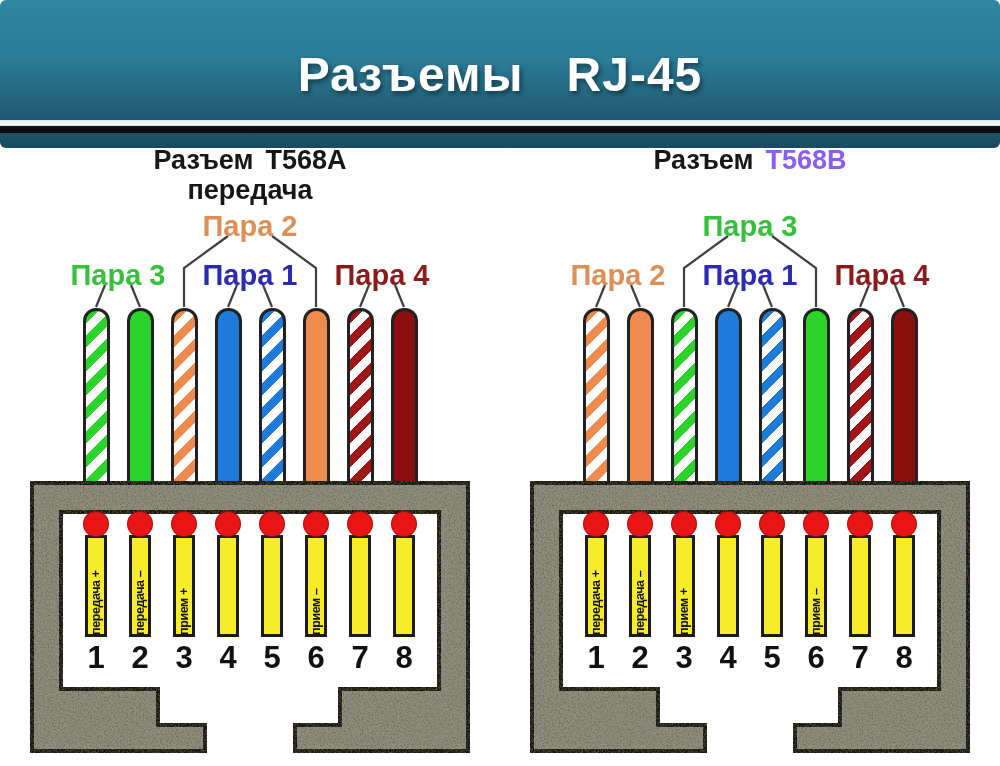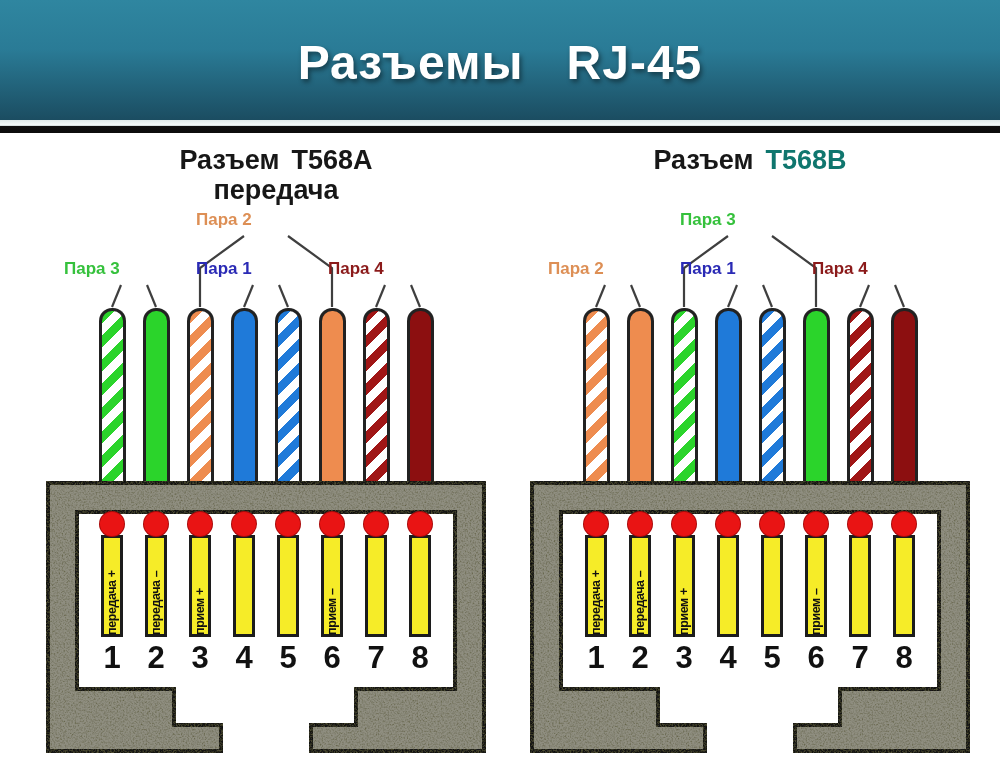--- a/index.html
+++ b/index.html
@@ -2,38 +2,38 @@
 <html><head>
 <meta charset="utf-8">
 <style>
   html,body{margin:0;padding:0;background:#ffffff;}
   .slide{
     position:relative;width:1000px;height:766px;overflow:hidden;
     background:#ffffff;font-family:"Liberation Sans",sans-serif;
   }
   
   .title-band{
-    position:absolute;left:0;top:0;width:1000px;height:124px;
+    position:absolute;left:0;top:0;width:1000px;height:148px;
     background:linear-gradient(180deg,#2f86a0 0%,#2a7b96 40%,#1a4a5e 100%);
-    display:flex;align-items:center;justify-content:center;
+    display:flex;align-items:center;justify-content:center;border-radius:6px;
   }
   .title-band h1{
     margin:0;color:#ffffff;font-size:48px;font-weight:bold;
     white-space:pre;letter-spacing:1px;
     text-shadow:2px 3px 5px rgba(0,0,0,.45);
   }
   .divider{position:absolute;left:0;top:120px;width:1000px;height:13px;
     background:linear-gradient(180deg,#dfeaea 0,#f6fbfb 38%,#c8d4d4 45%,#101010 48%,#0c0c0c 100%);}
   
   .panel{position:absolute;top:133px;width:500px;height:633px;}
   .p-head{position:absolute;left:0;top:12px;width:100%;text-align:center;
     font-weight:bold;font-size:27px;line-height:30px;color:#171717;}
   .p-head .std{margin-left:12px;}
-  .pair-label{position:absolute;width:140px;
-    font-weight:bold;font-size:17px;}
+  .pair-label{position:absolute;width:140px;text-align:center;
+    font-weight:bold;font-size:29px;}
   .pair-lines{position:absolute;left:0;top:75px;width:500px;height:100px;}
   .wire{position:absolute;top:175px;width:27px;height:177px;box-sizing:border-box;
     border:3px solid #222222;border-bottom:none;border-radius:13px 13px 0 0;
     background-color:#ffffff;z-index:1;}
   .conn-svg{position:absolute;left:30px;top:348px;z-index:2;}
   .pin{position:absolute;top:402px;width:22px;height:102px;box-sizing:border-box;
     background:#f6ec28;border:3px solid #1c1c1c;z-index:3;}
   .dot{position:absolute;top:378px;width:26px;height:26px;border-radius:50%;
     background:#e91414;border:1px solid rgba(120,0,0,.55);box-sizing:border-box;z-index:4;}
   .pin-num{position:absolute;top:507px;width:44px;text-align:center;
@@ -62,21 +62,21 @@
         </feMerge>
       </filter>
     </defs>
   </svg>
 
   <header class="title-band">
     <h1>Разъемы   RJ-45</h1>
   </header>
   <div class="divider"></div>
 
-  <section class="panel" style="left:16px;padding-left:20px;">
+  <section class="panel" style="left:0;">
     <header class="p-head">
       <div class="p-line1">
         <span>Разъем</span><span class="std" style="color: rgb(23, 23, 23);">Т568А</span>
       </div>
       <div class="p-line2">передача</div>
     </header>
   <svg class="pair-lines" width="500" height="100">
         <polyline points="228,28 184,60 184,99" fill="none" stroke="#3f3f3f" stroke-width="2.2"></polyline>
         <polyline points="272,28 316,60 316,99" fill="none" stroke="#3f3f3f" stroke-width="2.2"></polyline>
         <polyline points="105,77 96,99" fill="none" stroke="#3f3f3f" stroke-width="2.2"></polyline>
@@ -127,21 +127,21 @@
       <div class="pin" style="left: 349px; background: rgb(246, 236, 40);"></div>
       <div class="pin-num" style="left: 338px;">7</div>
       <div class="dot" style="left: 391px; background: rgb(233, 20, 20);"></div>
       <div class="pin" style="left: 393px; background: rgb(246, 236, 40);"></div>
       <div class="pin-num" style="left: 382px;">8</div>
     </section>
 
   <section class="panel" style="left:500px;">
     <header class="p-head">
       <div class="p-line1">
-        <span>Разъем</span><span class="std" style="color: #0f766e;">Т568В</span>
+        <span>Разъем</span><span class="std" style="color: #8b5cf6;">Т568В</span>
       </div>
     </header>
   <svg class="pair-lines" width="500" height="100">
         <polyline points="228,28 184,60 184,99" fill="none" stroke="#3f3f3f" stroke-width="2.2"></polyline>
         <polyline points="272,28 316,60 316,99" fill="none" stroke="#3f3f3f" stroke-width="2.2"></polyline>
         <polyline points="105,77 96,99" fill="none" stroke="#3f3f3f" stroke-width="2.2"></polyline>
         <polyline points="131,77 140,99" fill="none" stroke="#3f3f3f" stroke-width="2.2"></polyline>
         <polyline points="237,77 228,99" fill="none" stroke="#3f3f3f" stroke-width="2.2"></polyline>
         <polyline points="263,77 272,99" fill="none" stroke="#3f3f3f" stroke-width="2.2"></polyline>
         <polyline points="369,77 360,99" fill="none" stroke="#3f3f3f" stroke-width="2.2"></polyline>

